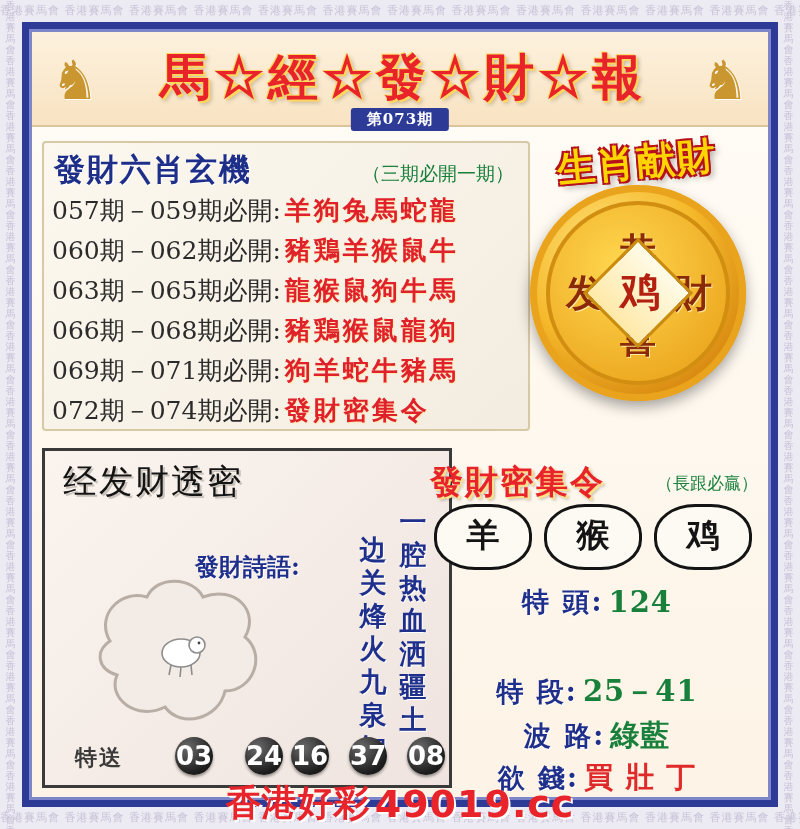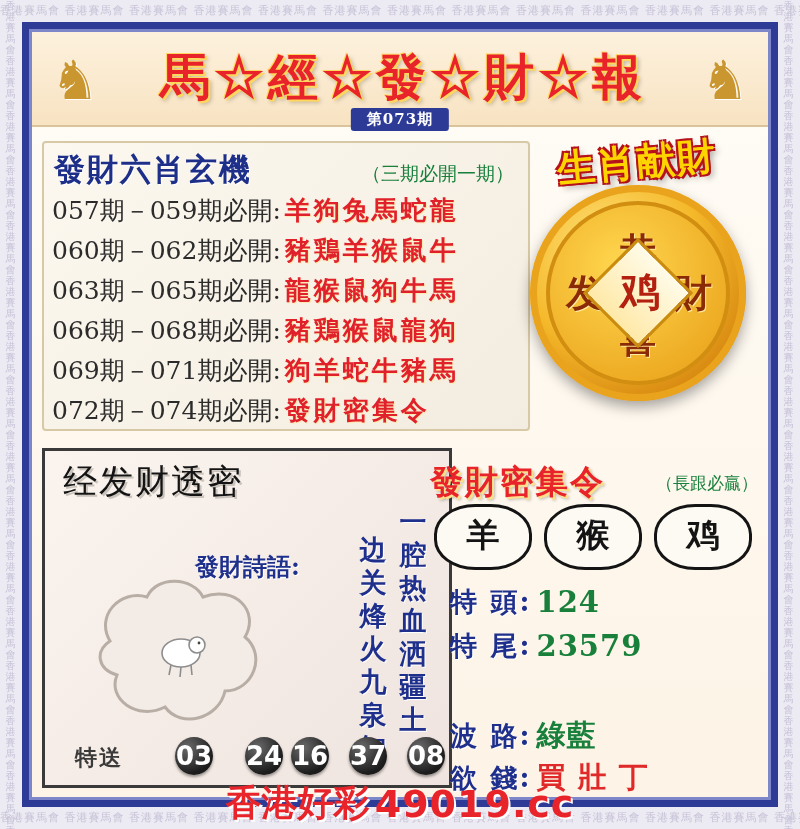--- a/index.html
+++ b/index.html
@@ -283,21 +283,21 @@
     border:3px solid #141414;
     border-radius:42%/46%;
     background:#fdfaf3;
     text-align:center;
     line-height:56px;
     font-size:33px;font-weight:bold;
     font-family:"DejaVu Serif","Liberation Serif",serif;
     color:#141414;
   }
   .info-row{
-    position:absolute;left:20px;width:330px;height:40px;white-space:nowrap;
+    position:absolute;left:2px;width:330px;height:40px;white-space:nowrap;text-align:center;
   }
   .info-key{
     display:inline-block;
     font-size:27px;font-weight:bold;
     font-family:"DejaVu Serif","Liberation Serif",serif;
     color:#1f2f8c;
     letter-spacing:2px;
     text-shadow:1px 1px 0 #fff;
     vertical-align:middle;
   }
@@ -588,23 +588,23 @@
           <div id="seal-row">
             <div class="seal" style="left:2px;">羊</div>
             <div class="seal" style="left:112px;">猴</div>
             <div class="seal" style="left:222px;">鸡</div>
           </div>
 
           <div class="info-row" style="top:142px;">
             <span class="info-key">特 頭:</span>
             <span class="info-val">124</span>
           </div>
-          <div class="info-row" style="top:186px;">
-            <span class="info-key">特 尾:</span>
-            <span class="info-val">23579</span>
+          <div class="info-row" style="top:230px;">
+            <span class="info-key">特 段:</span>
+            <span class="info-val">25－41</span>
           </div>
           <div class="info-row" style="top:274px;">
             <span class="info-key">波 路:</span>
             <span class="info-val">綠藍</span>
           </div>
           <div class="info-row" style="top:316px;">
             <span class="info-key">欲 錢:</span>
             <span class="info-val red">買 壯 丁</span>
           </div>
         </div>

